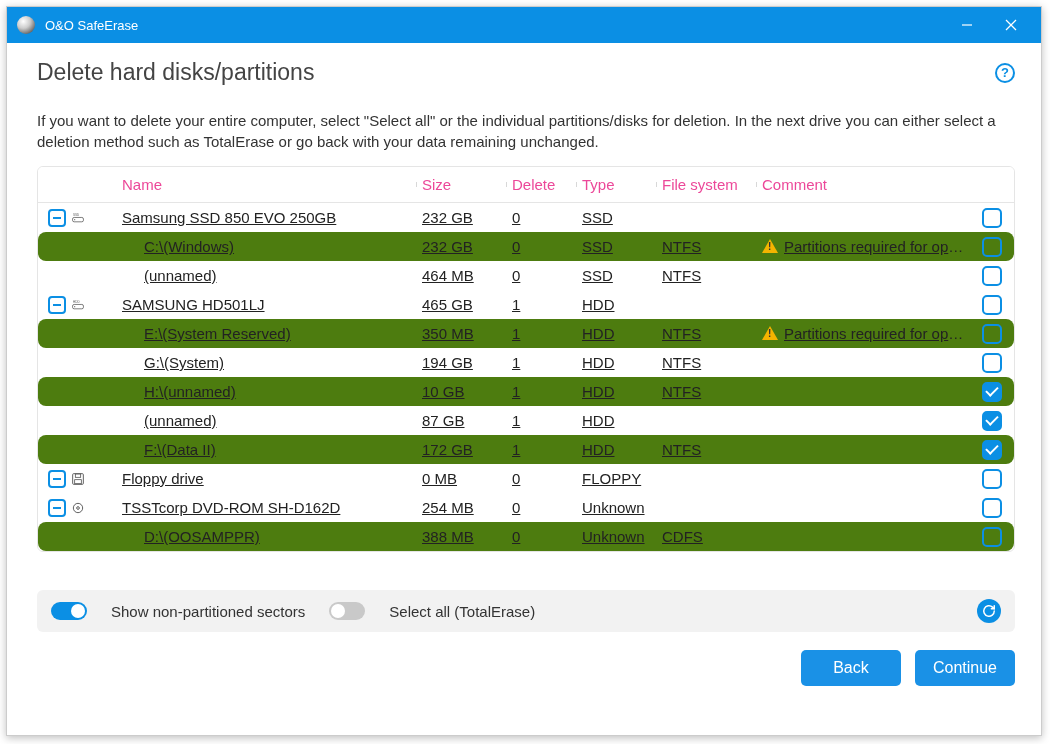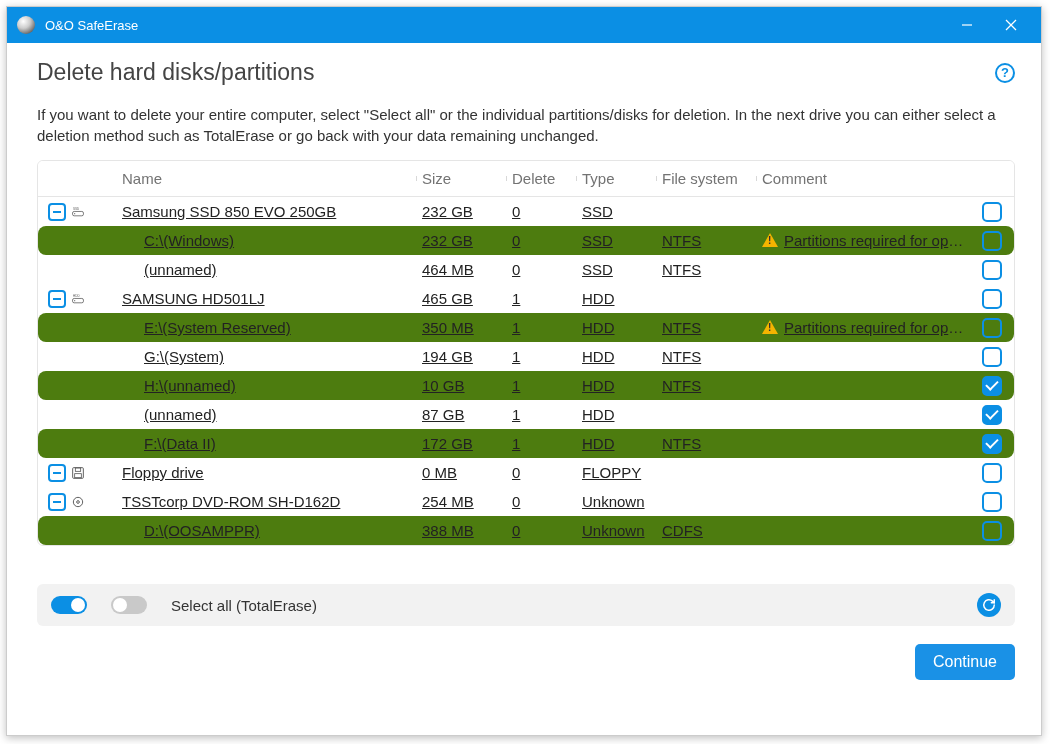--- a/index.html
+++ b/index.html
@@ -47,21 +47,21 @@
   .content {
     padding: 16px 26px 0 30px;
     flex: 1;
     display: flex;
     flex-direction: column;
   }
   .page-title {
     font-size: 23px;
     color: #444;
     font-weight: 300;
-    margin-bottom: 18px;
+    margin-bottom: 24px;
     display: flex;
     align-items: center;
   }
   .page-title .flex { flex: 1; }
   .help-icon {
     width: 20px; height: 20px;
     border: 2px solid #0b8fe4;
     border-radius: 50%;
     color: #0b8fe4;
     font-size: 13px;
@@ -87,21 +87,21 @@
     font-size: 15px;
     color: #222;
   }
   .thead {
     background: #fff;
     height: 36px;
     border-bottom: 1px solid #e5e5e5;
   }
   .thead .th {
     padding: 0 4px;
-    color: #737373;
+    color: #ec4899;
     position: relative;
   }
   .thead .th:not(:first-child)::before {
     content: "";
     position: absolute;
     left: -2px; top: 6px; bottom: 6px;
     width: 1px;
     background: #d8d8d8;
   }
   .thead .th.noborder::before { display: none; }
@@ -503,30 +503,32 @@
               <div class="chk "></div>
             </div>
     </div>
         </div>
     </div>
 
     <div class="bottom-bar">
       <div class="switch on">
           <div class="knob"></div>
         </div>
+      <span>Show non-partitioned sectors</span>
       <div class="switch off">
           <div class="knob"></div>
         </div>
       <span>Select all (TotalErase)</span>
       <div class="refresh">
         <svg width="14" height="14" viewBox="0 0 24 24" fill="none" stroke="#fff" stroke-width="2.5" stroke-linecap="round">
             <path d="M21 12a9 9 0 1 1-3-6.7L21 8"></path>
             <polyline points="21 3 21 8 16 8"></polyline>
           </svg>
       </div>
     </div>
 
     <div class="footer">
+      <button class="btn">Back</button>
       <button class="btn">Continue</button>
     </div>
 
   </div>
 </div>
 
 </body></html>

